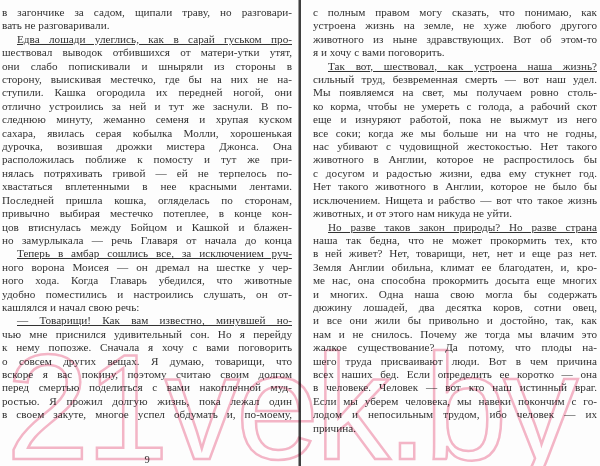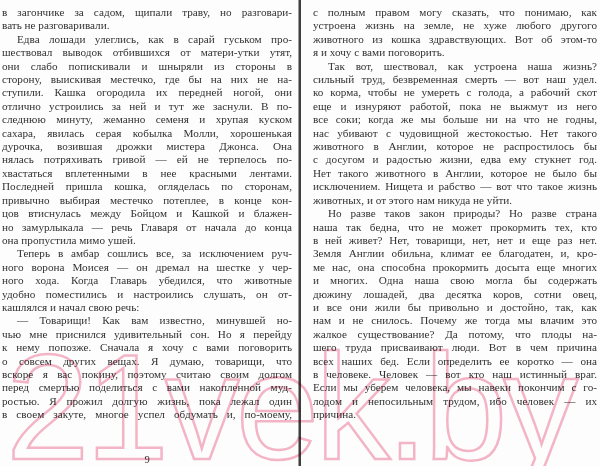--- a/index.html
+++ b/index.html
@@ -15,21 +15,21 @@
   .page-right{left:313px;width:284px;}
   .page-text{position:absolute;top:2px;left:0;right:0;}
   .ln{
     font-size:11.2px;
     line-height:13.4px;
     color:#323232;
     text-align:justify;
     text-align-last:justify;
     white-space:normal;
   }
-  .ln.first{padding-left:15px;}
+  .ln.first{padding-left:15px;text-decoration:underline;}
   .ln.end{text-align-last:left;}
   .pagenum{
     position:absolute;
     bottom:5px;left:0;right:0;
     text-align:center;
     font-size:10.5px;
     color:#3a3a3a;
   }
   .gutter{
     position:absolute;
@@ -64,27 +64,27 @@
         <div class="ln end">вать не разговаривали.</div>
         <div class="ln first">Едва лошади улеглись, как в сарай гуськом про-</div>
         <div class="ln">шествовал выводок отбившихся от матери-утки утят,</div>
         <div class="ln">они слабо попискивали и шныряли из стороны в</div>
         <div class="ln">сторону, выискивая местечко, где бы на них не на-</div>
         <div class="ln">ступили. Кашка огородила их передней ногой, они</div>
         <div class="ln">отлично устроились за ней и тут же заснули. В по-</div>
         <div class="ln">следнюю минуту, жеманно семеня и хрупая куском</div>
         <div class="ln">сахара, явилась серая кобылка Молли, хорошенькая</div>
         <div class="ln">дурочка, возившая дрожки мистера Джонса. Она</div>
+        <div class="ln">расположилась поближе к помосту и тут же при-</div>
         <div class="ln">нялась потряхивать гривой — ей не терпелось по-</div>
         <div class="ln">хвастаться вплетенными в нее красными лентами.</div>
         <div class="ln">Последней пришла кошка, огляделась по сторонам,</div>
         <div class="ln">привычно выбирая местечко потеплее, в конце кон-</div>
         <div class="ln">цов втиснулась между Бойцом и Кашкой и блажен-</div>
         <div class="ln">но замурлыкала — речь Главаря от начала до конца</div>
-        <div class="ln end">она пропустила мимо ушей.</div>
         <div class="ln first">Теперь в амбар сошлись все, за исключением руч-</div>
         <div class="ln">ного ворона Моисея — он дремал на шестке у чер-</div>
         <div class="ln">ного хода. Когда Главарь убедился, что животные</div>
         <div class="ln">удобно поместились и настроились слушать, он от-</div>
         <div class="ln end">кашлялся и начал свою речь:</div>
         <div class="ln first">— Товарищи! Как вам известно, минувшей но-</div>
         <div class="ln">чью мне приснился удивительный сон. Но я перейду</div>
         <div class="ln">к нему попозже. Сначала я хочу с вами поговорить</div>
         <div class="ln">о совсем других вещах. Я думаю, товарищи, что</div>
         <div class="ln">вскоре я вас покину, поэтому считаю своим долгом</div>
@@ -94,24 +94,25 @@
       </div>
     <div class="pagenum">9</div>
   </div>
 
   <div class="gutter"></div>
 
   <div class="page page-right">
     <div class="page-text">
         <div class="ln">с полным правом могу сказать, что понимаю, как</div>
         <div class="ln">устроена жизнь на земле, не хуже любого другого</div>
-        <div class="ln">животного из кошка здравствующих. Вот об этом-то</div>
+        <div class="ln">животного из ныне здравствующих. Вот об этом-то</div>
         <div class="ln end">я и хочу с вами поговорить.</div>
         <div class="ln first">Так вот, шествовал, как устроена наша жизнь?</div>
         <div class="ln">сильный труд, безвременная смерть — вот наш удел.</div>
+        <div class="ln">Мы появляемся на свет, мы получаем ровно столь-</div>
         <div class="ln">ко корма, чтобы не умереть с голода, а рабочий скот</div>
         <div class="ln">еще и изнуряют работой, пока не выжмут из него</div>
         <div class="ln">все соки; когда же мы больше ни на что не годны,</div>
         <div class="ln">нас убивают с чудовищной жестокостью. Нет такого</div>
         <div class="ln">животного в Англии, которое не распростилось бы</div>
         <div class="ln">с досугом и радостью жизни, едва ему стукнет год.</div>
         <div class="ln">Нет такого животного в Англии, которое не было бы</div>
         <div class="ln">исключением. Нищета и рабство — вот что такое жизнь</div>
         <div class="ln end">животных, и от этого нам никуда не уйти.</div>
         <div class="ln first">Но разве таков закон природы? Но разве страна</div>

